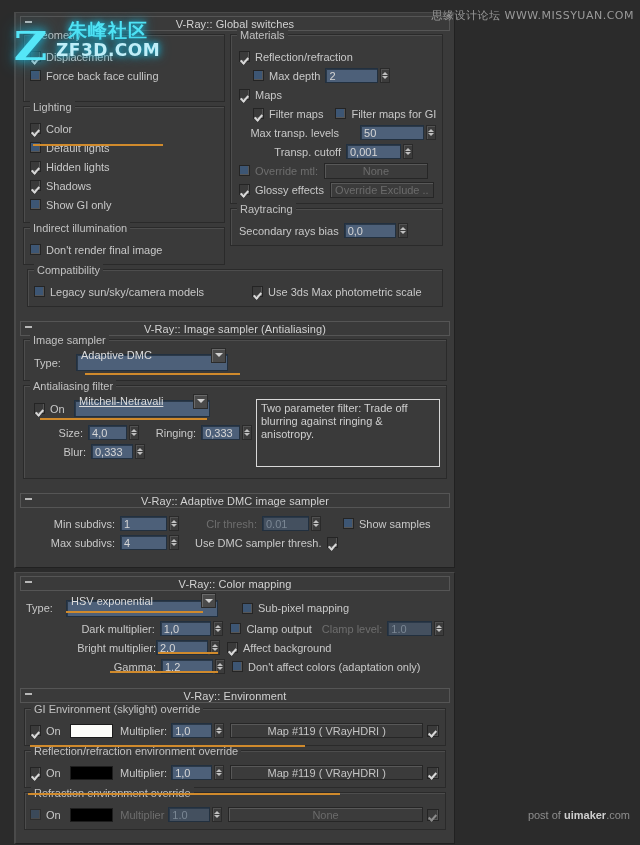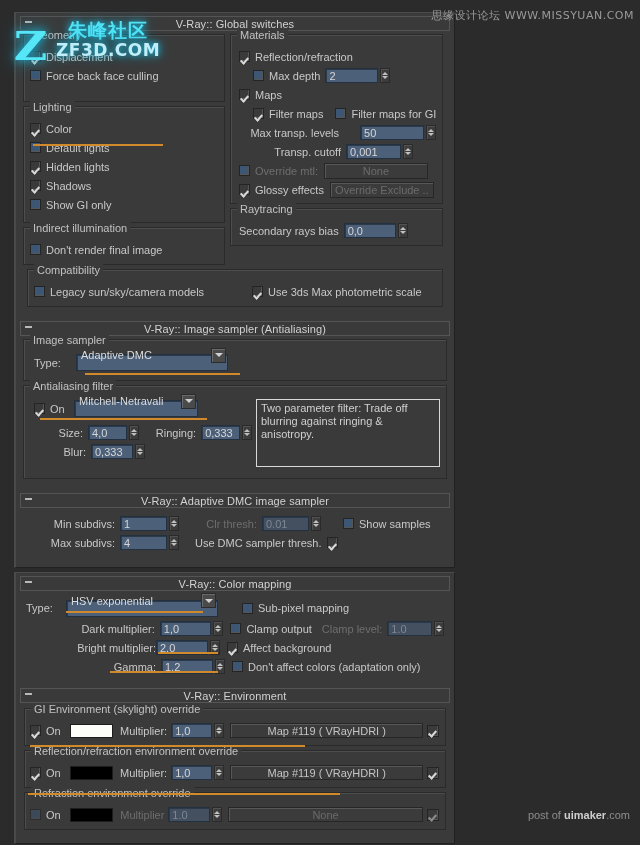--- a/index.html
+++ b/index.html
@@ -356,21 +356,21 @@
           </div>
         </div>
 
         <div class="grp" style="height:94px;padding-left:10px;">
           <span class="glabel">Antialiasing filter</span>
           <div style="display:flex;">
             <div style="width:218px;">
               <div class="row" style="height:21px;">
                 <span class="cb on"></span>
                 <span class="lbl" style="width:24px;">On</span>
-                <span class="dd" style="width:124px;">
+                <span class="dd" style="width:136px;text-decoration:underline;">
                   <span class="ddtext">Mitchell-Netravali</span>
                   <span class="arrow"></span>
                 </span>
               </div>
               <div class="row" style="padding-left:20px;margin-top:4px;">
                 <span class="rlbl" style="width:32px;">Size:</span>
                 <span class="fld" style="width:42px;margin-left:5px;">4,0</span>
                 <span class="spin">
                     <i class="up"></i>
                     <i class="dn"></i>

